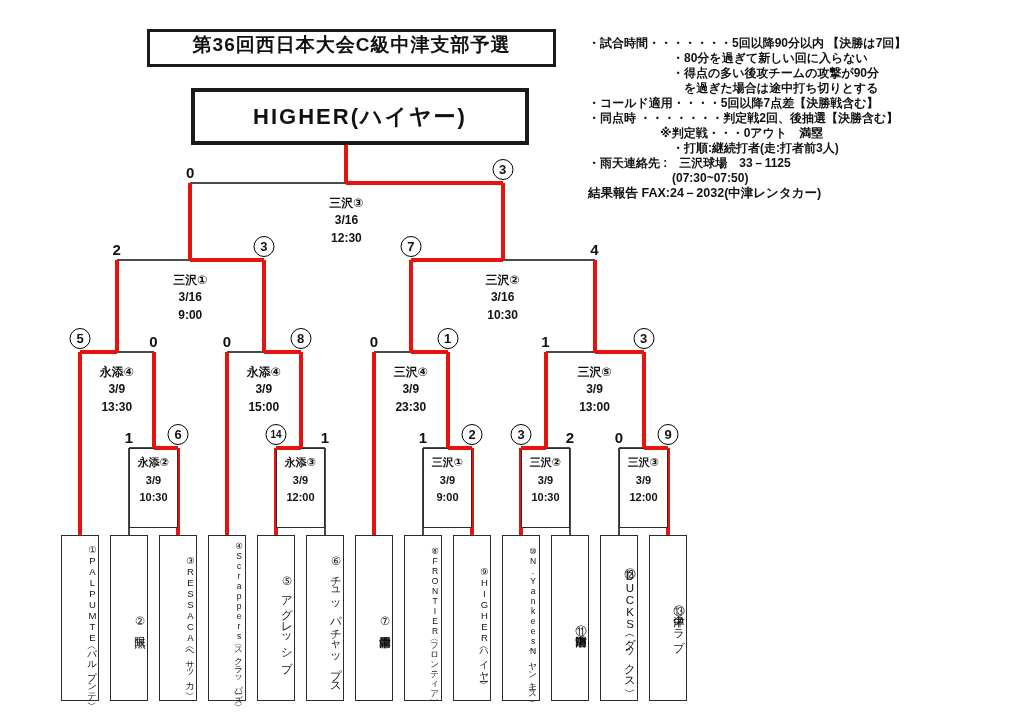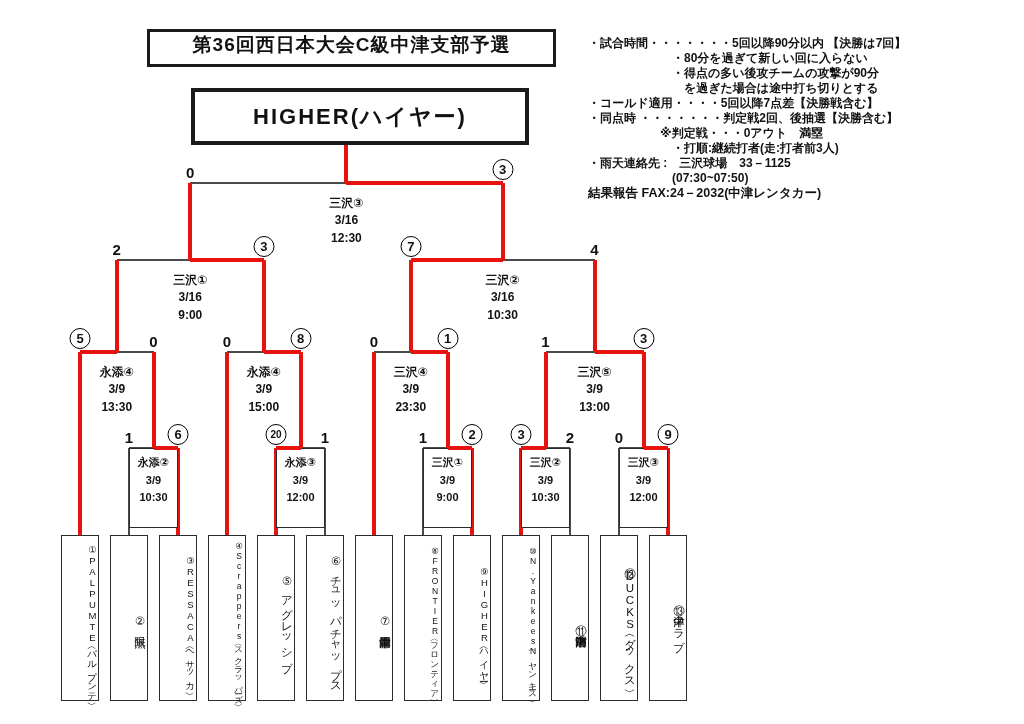--- a/index.html
+++ b/index.html
@@ -114,21 +114,21 @@
       <div class="hline red" style="left: 594.5px; top: 350px; width: 49px;"></div>
       <div class="vline red" style="left: 592.5px; top: 260px; height: 92px;"></div>
       <div class="hline red" style="left: 190.25px; top: 258px; width: 73.5px;"></div>
       <div class="vline red" style="left: 188.25px; top: 183px; height: 77px;"></div>
       <div class="hline red" style="left: 410.75px; top: 258px; width: 91.875px;"></div>
       <div class="vline red" style="left: 500.625px; top: 183px; height: 77px;"></div>
       <div class="hline red" style="left: 346.438px; top: 181px; width: 156.188px;"></div>
       <div class="vline red" style="left: 344.438px; top: 145px; height: 38px;"></div>
       <div class="score" style="left: 129px; top: 445px;">1</div>
       <div class="score circ" style="left: 178px; top: 445px;">6</div>
-      <div class="score circ two" style="left: 276px; top: 445px;">20</div>
+      <div class="score circ two" style="left: 276px; top: 445px;">14</div>
       <div class="score" style="left: 325px; top: 445px;">1</div>
       <div class="score" style="left: 423px; top: 445px;">1</div>
       <div class="score circ" style="left: 472px; top: 445px;">2</div>
       <div class="score circ" style="left: 521px; top: 445px;">3</div>
       <div class="score" style="left: 570px; top: 445px;">2</div>
       <div class="score" style="left: 619px; top: 445px;">0</div>
       <div class="score circ" style="left: 668px; top: 445px;">9</div>
       <div class="minfo" style="left: 116.75px; top: 364px;">永添④
 3/9
 13:30</div>

